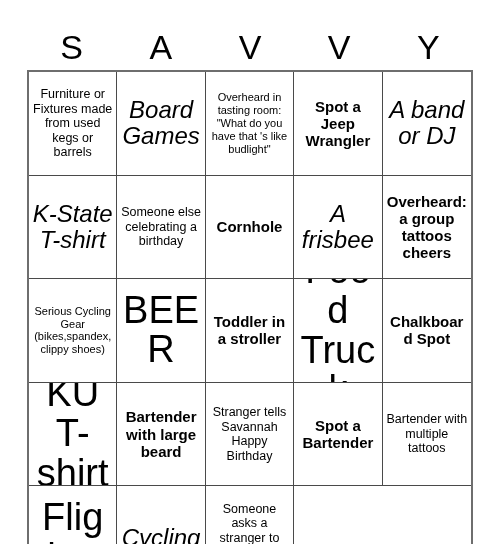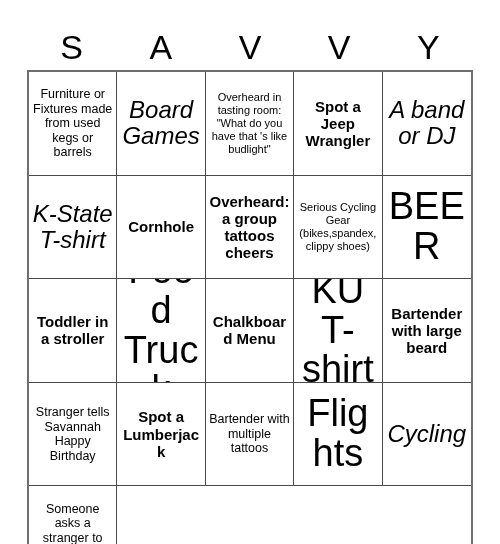--- a/index.html
+++ b/index.html
@@ -111,54 +111,60 @@
     <div class="cell fs-md">
       <span class="cell-text">Spot a Jeep Wrangler</span>
     </div>
     <div class="cell fs-xl">
       <span class="cell-text">A band or DJ</span>
     </div>
 
     <div class="cell fs-xl">
       <span class="cell-text">K-State T-shirt</span>
     </div>
+    <div class="cell fs-sm">
+      <span class="cell-text">Someone else celebrating a birthday</span>
+    </div>
     <div class="cell fs-md">
       <span class="cell-text">Cornhole</span>
+    </div>
+    <div class="cell fs-xl">
+      <span class="cell-text">A frisbee</span>
     </div>
 
     <div class="cell fs-md">
       <span class="cell-text">Overheard: a group tattoos cheers</span>
     </div>
     <div class="cell fs-xs">
       <span class="cell-text">Serious Cycling Gear (bikes,spandex, clippy shoes)</span>
     </div>
     <div class="cell fs-xxl">
       <span class="cell-text">BEER</span>
     </div>
     <div class="cell fs-md">
       <span class="cell-text">Toddler in a stroller</span>
     </div>
     <div class="cell fs-xxl">
       <span class="cell-text">Food Truck</span>
     </div>
 
     <div class="cell fs-md">
-      <span class="cell-text">Chalkboard Menu</span>
+      <span class="cell-text">Chalkboard Spot</span>
     </div>
     <div class="cell fs-xxl">
       <span class="cell-text">KU T-shirt</span>
     </div>
     <div class="cell fs-md">
       <span class="cell-text">Bartender with large beard</span>
     </div>
     <div class="cell fs-sm">
       <span class="cell-text">Stranger tells Savannah Happy Birthday</span>
     </div>
     <div class="cell fs-md">
-      <span class="cell-text">Spot a Lumberjack</span>
+      <span class="cell-text">Spot a Bartender</span>
     </div>
 
     <div class="cell fs-sm">
       <span class="cell-text">Bartender with multiple tattoos</span>
     </div>
     <div class="cell fs-xxl">
       <span class="cell-text">Flights</span>
     </div>
     <div class="cell fs-xl">
       <span class="cell-text">Cycling</span>

